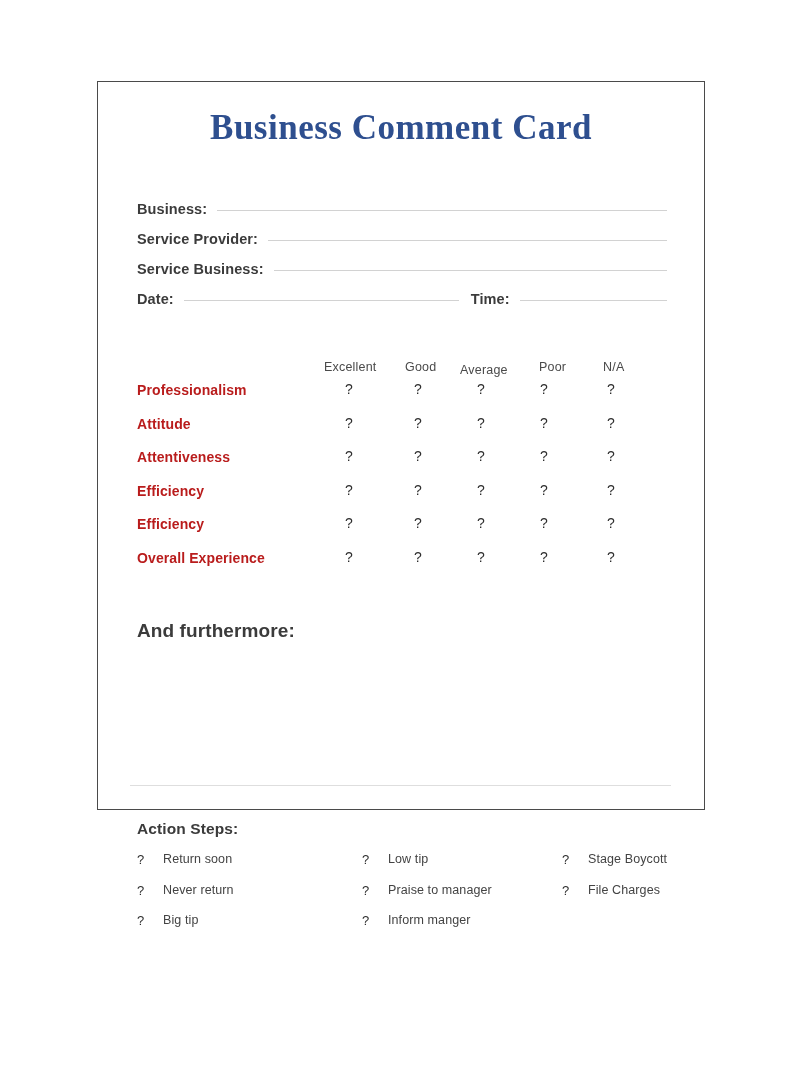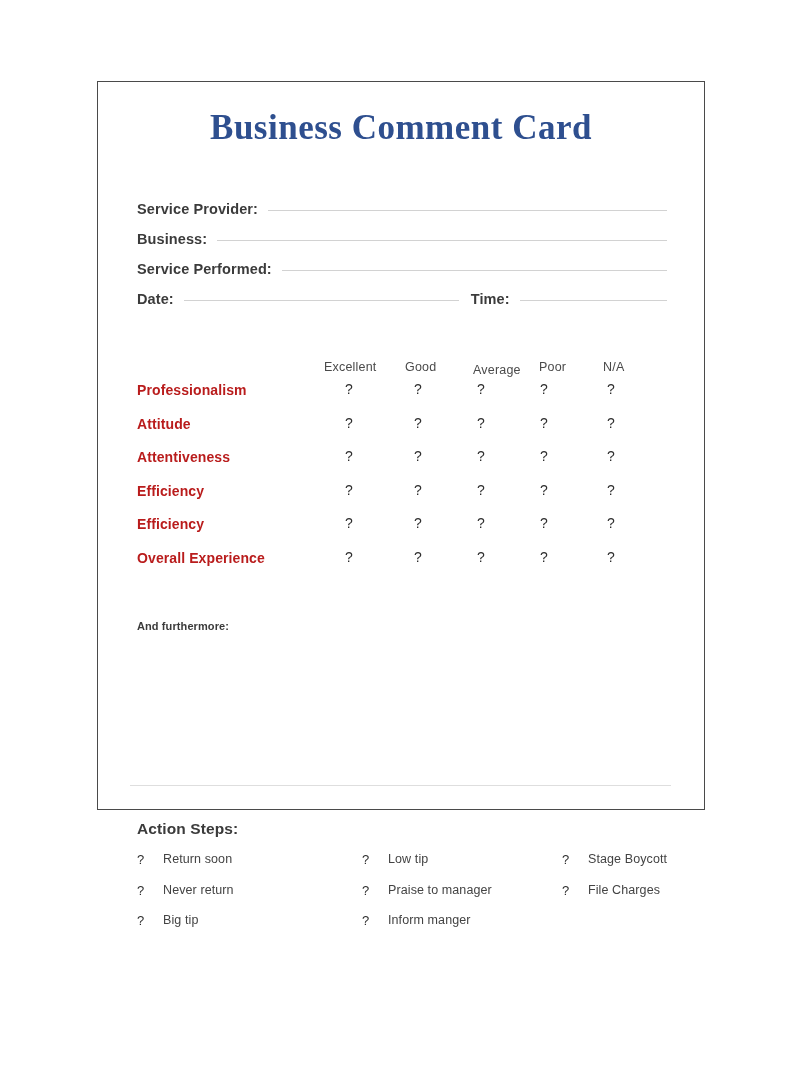--- a/index.html
+++ b/index.html
@@ -118,21 +118,21 @@
     font-family: "Liberation Sans", sans-serif;
     text-align: center;
     width: 12px;
   }
 
   
   #furthermore-heading {
     position: absolute;
     left: 39px;
     top: 538px;
-    font-size: 11px;
+    font-size: 19px;
     font-weight: 600;
     color: #3b3b3b;
     letter-spacing: 0.1px;
     white-space: nowrap;
   }
   #comment-area {
     position: absolute;
     left: 39px;
     top: 566px;
     width: 530px;
@@ -197,44 +197,44 @@
 </style>
 </head>
 <body>
 
 <div id="card">
 
   <div id="title">Business Comment Card</div>
 
   <div id="form-fields">
       <div class="field-row">
+        <span class="field-label">Business:</span>
+        <span class="field-line"></span>
+      </div>
+      <div class="field-row">
         <span class="field-label">Service Provider:</span>
         <span class="field-line"></span>
       </div>
       <div class="field-row">
-        <span class="field-label">Business:</span>
-        <span class="field-line"></span>
-      </div>
-      <div class="field-row">
-        <span class="field-label">Service Performed:</span>
+        <span class="field-label">Service Business:</span>
         <span class="field-line"></span>
       </div>
       <div class="field-row">
         <span class="field-label">Date:</span>
         <span class="field-line date-line"></span>
         <span class="field-label time-label">Time:</span>
         <span class="field-line"></span>
       </div>
     </div>
 
   <div id="rating-table">
     <div class="rt-head">
         <span class="rt-col-head" style="left: 187px; top: 0px;">Excellent</span>
         <span class="rt-col-head" style="left: 268px; top: 0px;">Good</span>
-        <span class="rt-col-head" style="left: 336px; top: 3px;">Average</span>
+        <span class="rt-col-head" style="left: 323px; top: 3px;">Average</span>
         <span class="rt-col-head" style="left: 402px; top: 0px;">Poor</span>
         <span class="rt-col-head" style="left: 466px; top: 0px;">N/A</span>
       </div>
     <div id="rt-body">
         <div class="rt-row">
           <span class="rt-row-label">Professionalism</span>
           <span class="rt-check" style="left: 206px;">?</span>
           <span class="rt-check" style="left: 275px;">?</span>
           <span class="rt-check" style="left: 338px;">?</span>
           <span class="rt-check" style="left: 401px;">?</span>

